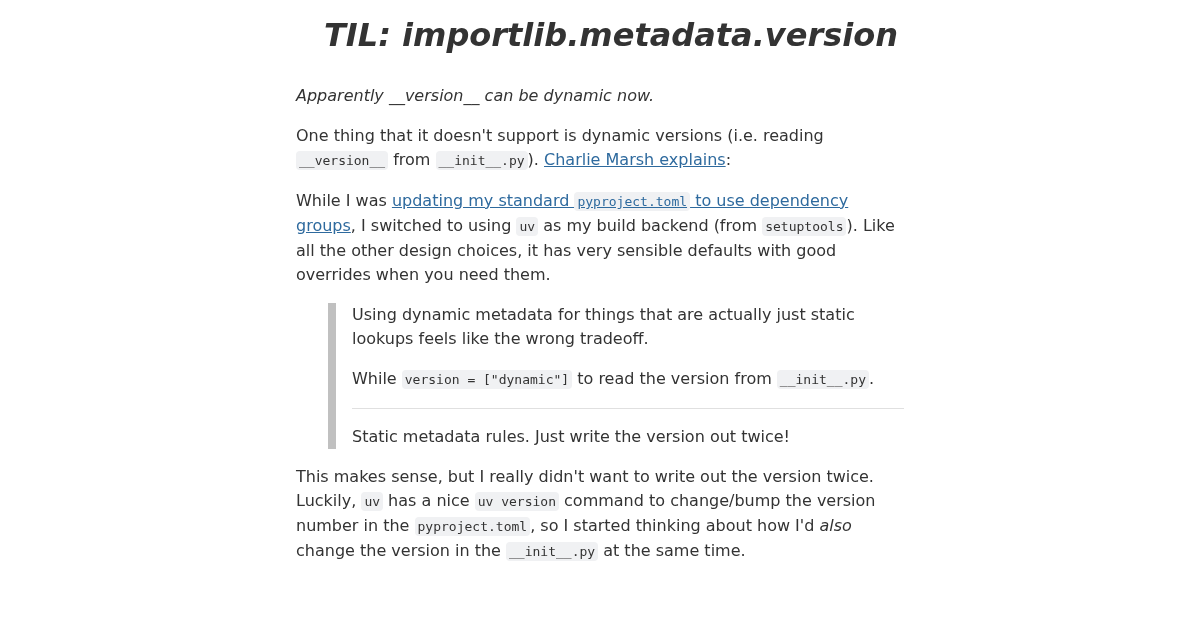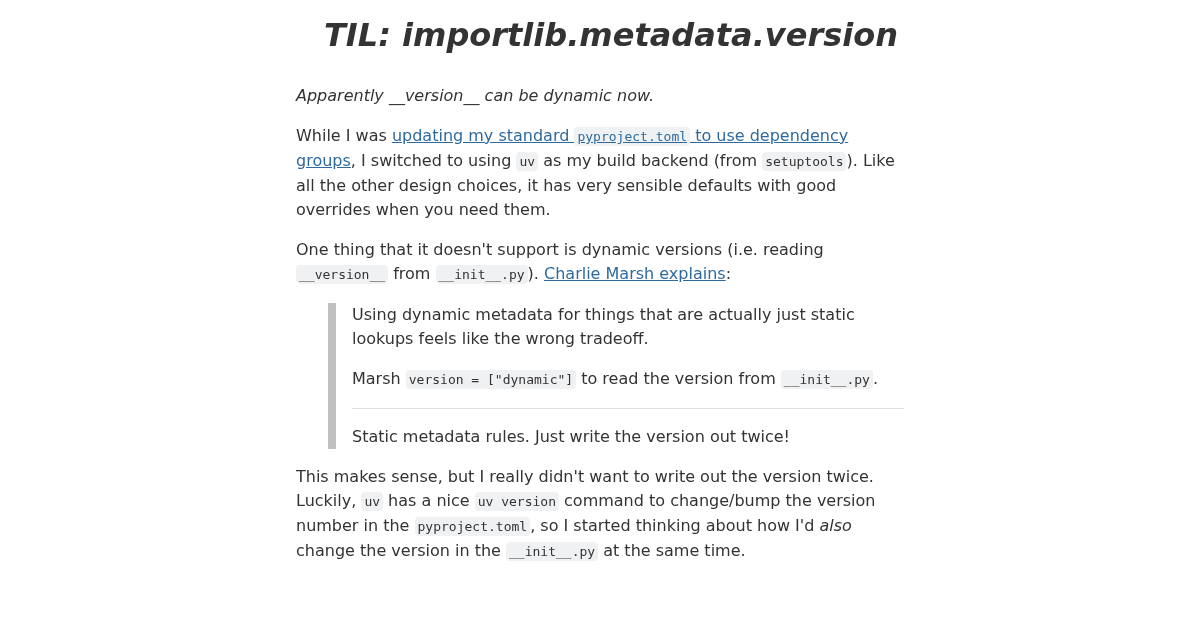--- a/index.html
+++ b/index.html
@@ -59,26 +59,26 @@
 </style>
 </head>
 <body>
 
 <article class="article">
   <h1>TIL: importlib.metadata.version</h1>
 
   <div class="body-content">
     <p><em>Apparently __version__ can be dynamic now.</em></p>
 
+    <p><span>One thing that it doesn't support is dynamic versions (i.e. reading </span><code>__version__</code><span> from </span><code>__init__.py</code><span>). </span><a href="#">Charlie Marsh explains</a><span>:</span></p>
+
     <p><span>While I was </span><a href="#"><span>updating my standard </span><code>pyproject.toml</code><span> to use dependency groups</span></a><span>, I switched to using </span><code>uv</code><span> as my build backend (from </span><code>setuptools</code><span>). Like all the other design choices, it has very sensible defaults with good overrides when you need them.</span></p>
-
-    <p><span>One thing that it doesn't support is dynamic versions (i.e. reading </span><code>__version__</code><span> from </span><code>__init__.py</code><span>). </span><a href="#">Charlie Marsh explains</a><span>:</span></p>
 
     <blockquote>
       <p>Using dynamic metadata for things that are actually just static lookups feels like the wrong tradeoff.</p>
-      <p><span>Marsh </span><code>version = ["dynamic"]</code><span> to read the version from </span><code>__init__.py</code><span>.</span></p>
+      <p><span>While </span><code>version = ["dynamic"]</code><span> to read the version from </span><code>__init__.py</code><span>.</span></p>
       <hr>
       <p>Static metadata rules. Just write the version out twice!</p>
     </blockquote>
 
     <p><span>This makes sense, but I really didn't want to write out the version twice. Luckily, </span><code>uv</code><span> has a nice </span><code>uv version</code><span> command to change/bump the version number in the </span><code>pyproject.toml</code><span>, so I started thinking about how I'd </span><em>also</em><span> change the version in the </span><code>__init__.py</code><span> at the same time.</span></p>
   </div>
 </article>
 
 </body></html>

